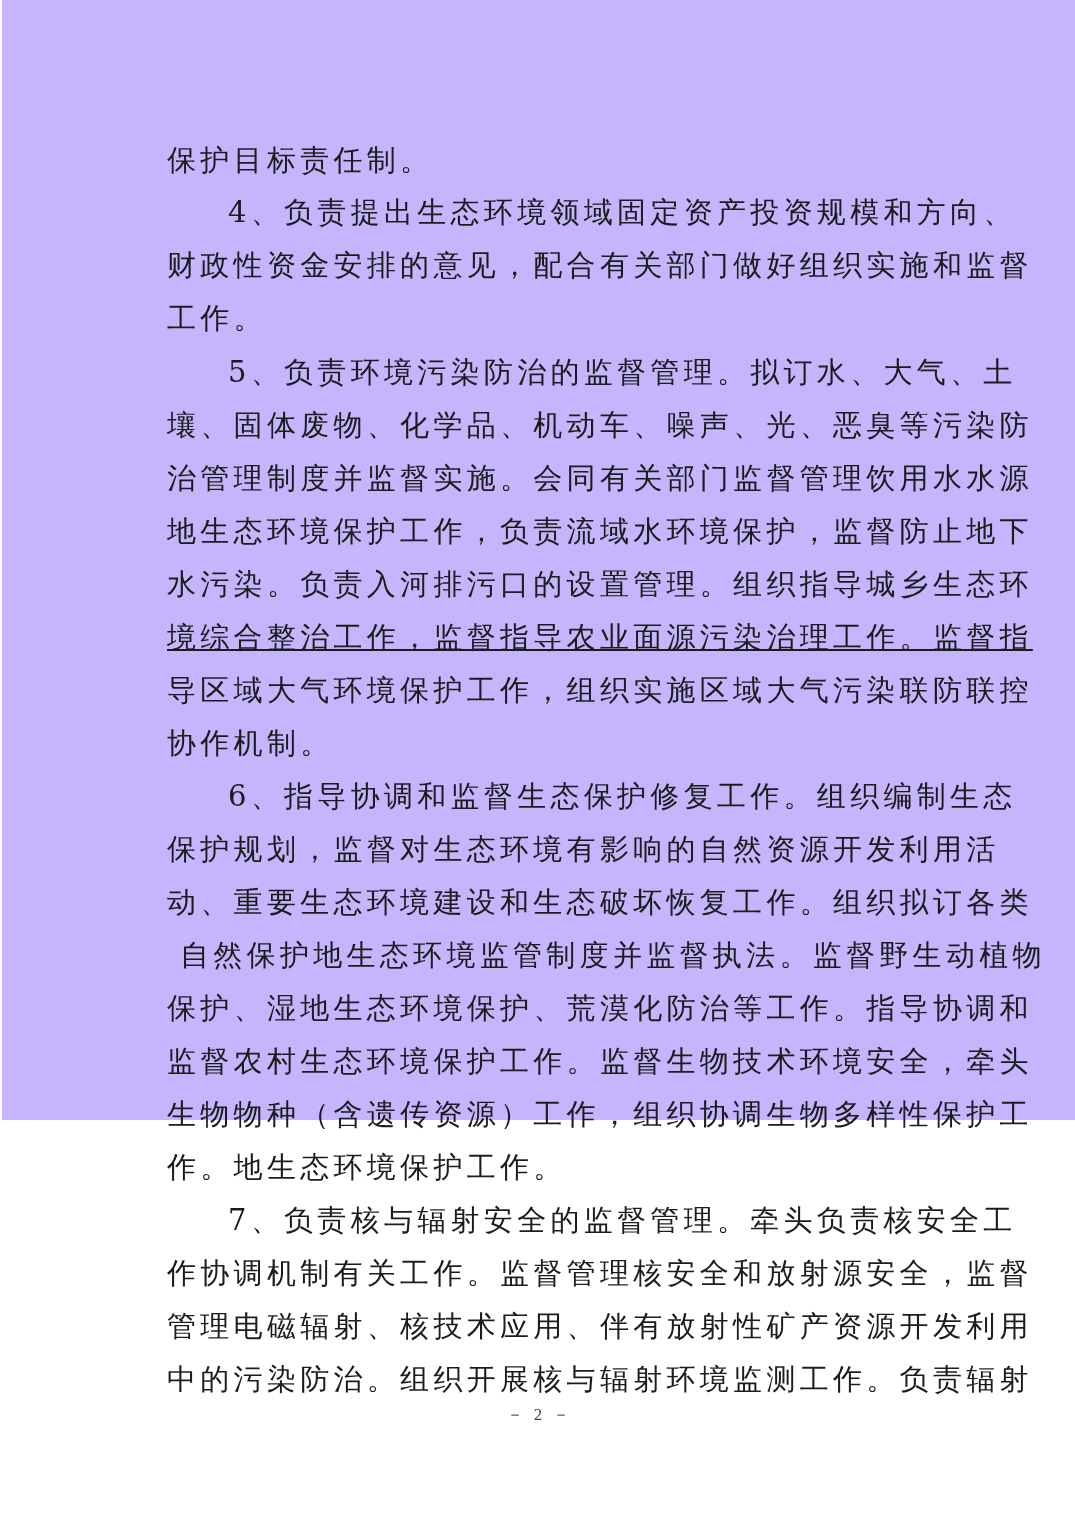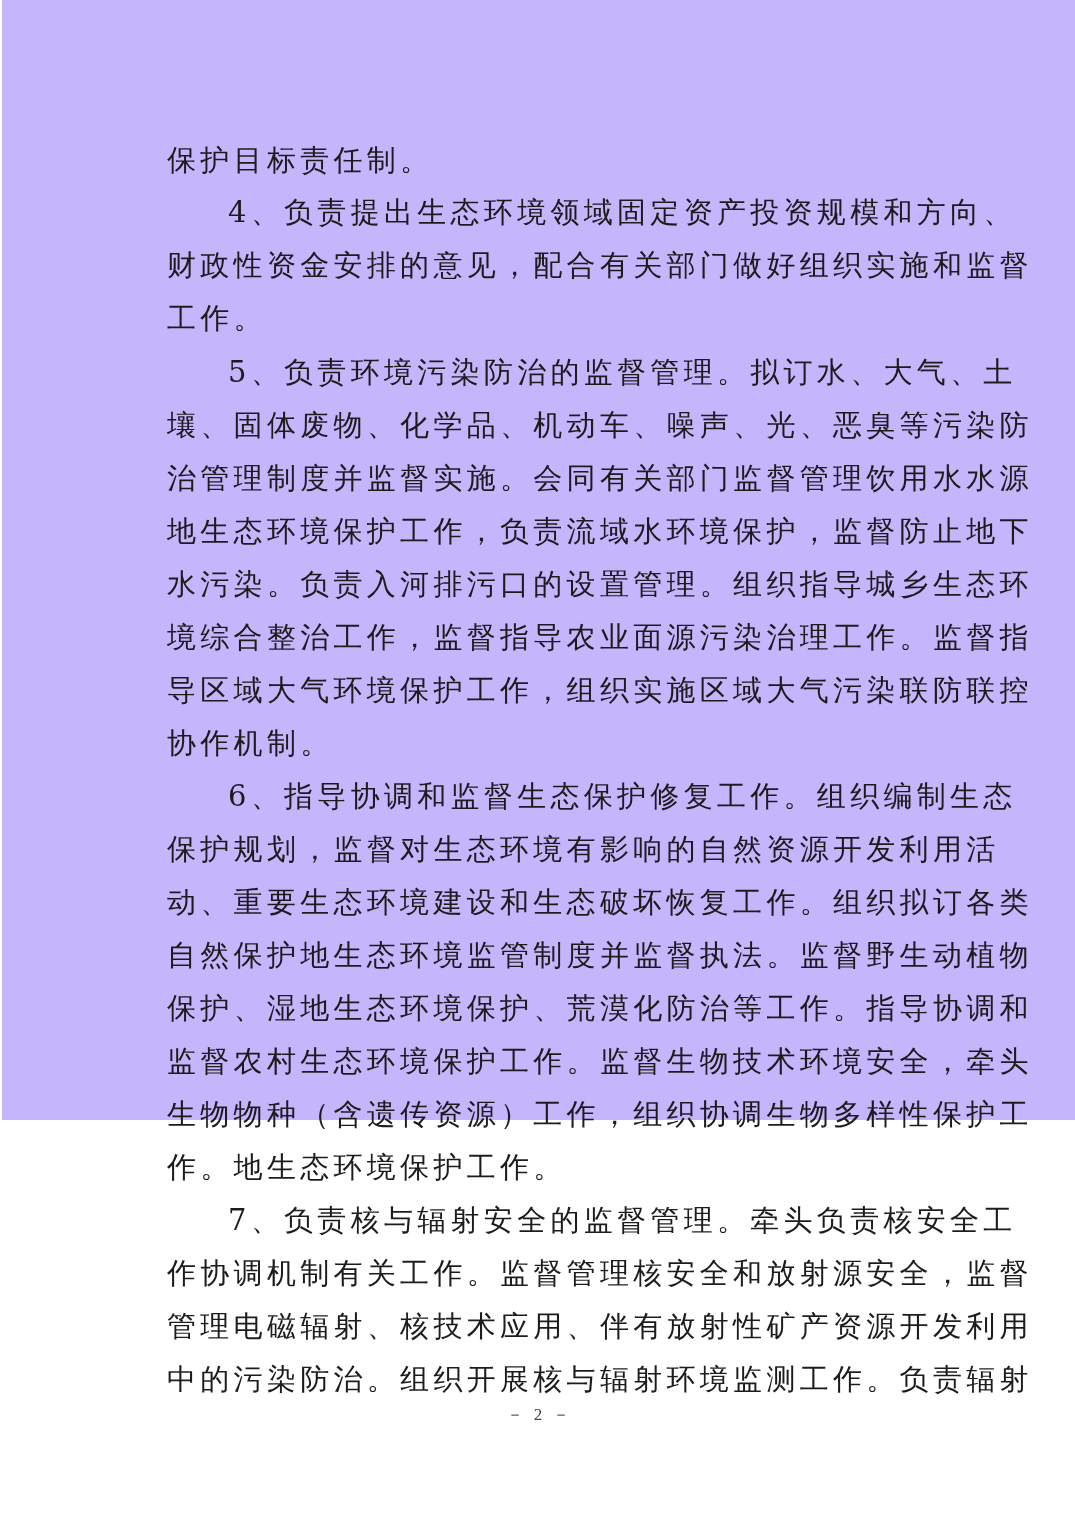--- a/index.html
+++ b/index.html
@@ -54,27 +54,27 @@
   <div id="lines">
       <div class="line" style="top: 140px;">保护目标责任制。</div>
       <div class="line indent" style="top: 192px;">4、负责提出生态环境领域固定资产投资规模和方向、</div>
       <div class="line" style="top: 245px;">财政性资金安排的意见，配合有关部门做好组织实施和监督</div>
       <div class="line" style="top: 298px;">工作。</div>
       <div class="line indent" style="top: 352px;">5、负责环境污染防治的监督管理。拟订水、大气、土</div>
       <div class="line" style="top: 405px;">壤、固体废物、化学品、机动车、噪声、光、恶臭等污染防</div>
       <div class="line" style="top: 458px;">治管理制度并监督实施。会同有关部门监督管理饮用水水源</div>
       <div class="line" style="top: 511px;">地生态环境保护工作，负责流域水环境保护，监督防止地下</div>
       <div class="line" style="top: 564px;">水污染。负责入河排污口的设置管理。组织指导城乡生态环</div>
-      <div class="line" style="top: 617px;">境综合整治工作，监督指导农业面源污染治理工作。监督指</div>
+      <div class="line" style="top: 617px; text-decoration: underline;">境综合整治工作，监督指导农业面源污染治理工作。监督指</div>
       <div class="line" style="top: 670px;">导区域大气环境保护工作，组织实施区域大气污染联防联控</div>
       <div class="line" style="top: 723px;">协作机制。</div>
       <div class="line indent" style="top: 776px;">6、指导协调和监督生态保护修复工作。组织编制生态</div>
       <div class="line" style="top: 829px;">保护规划，监督对生态环境有影响的自然资源开发利用活</div>
       <div class="line" style="top: 882px; font-family: Liberation Serif, serif;">动、重要生态环境建设和生态破坏恢复工作。组织拟订各类</div>
-      <div class="line" style="top: 935px;">自然保护地生态环境监管制度并监督执法。监督野生动植物</div>
+      <div class="line" style="top: 935px; margin-left: 13px;">自然保护地生态环境监管制度并监督执法。监督野生动植物</div>
       <div class="line" style="top: 988px;">保护、湿地生态环境保护、荒漠化防治等工作。指导协调和</div>
       <div class="line" style="top: 1041px;">监督农村生态环境保护工作。监督生物技术环境安全，牵头</div>
       <div class="line" style="top: 1094px;">生物物种（含遗传资源）工作，组织协调生物多样性保护工</div>
       <div class="line" style="top: 1147px;">作。地生态环境保护工作。</div>
       <div class="line indent" style="top: 1200px;">7、负责核与辐射安全的监督管理。牵头负责核安全工</div>
       <div class="line" style="top: 1253px;">作协调机制有关工作。监督管理核安全和放射源安全，监督</div>
       <div class="line" style="top: 1306px;">管理电磁辐射、核技术应用、伴有放射性矿产资源开发利用</div>
       <div class="line" style="top: 1359px;">中的污染防治。组织开展核与辐射环境监测工作。负责辐射</div>
     </div>
   <div class="page-number">－ 2 －</div>

